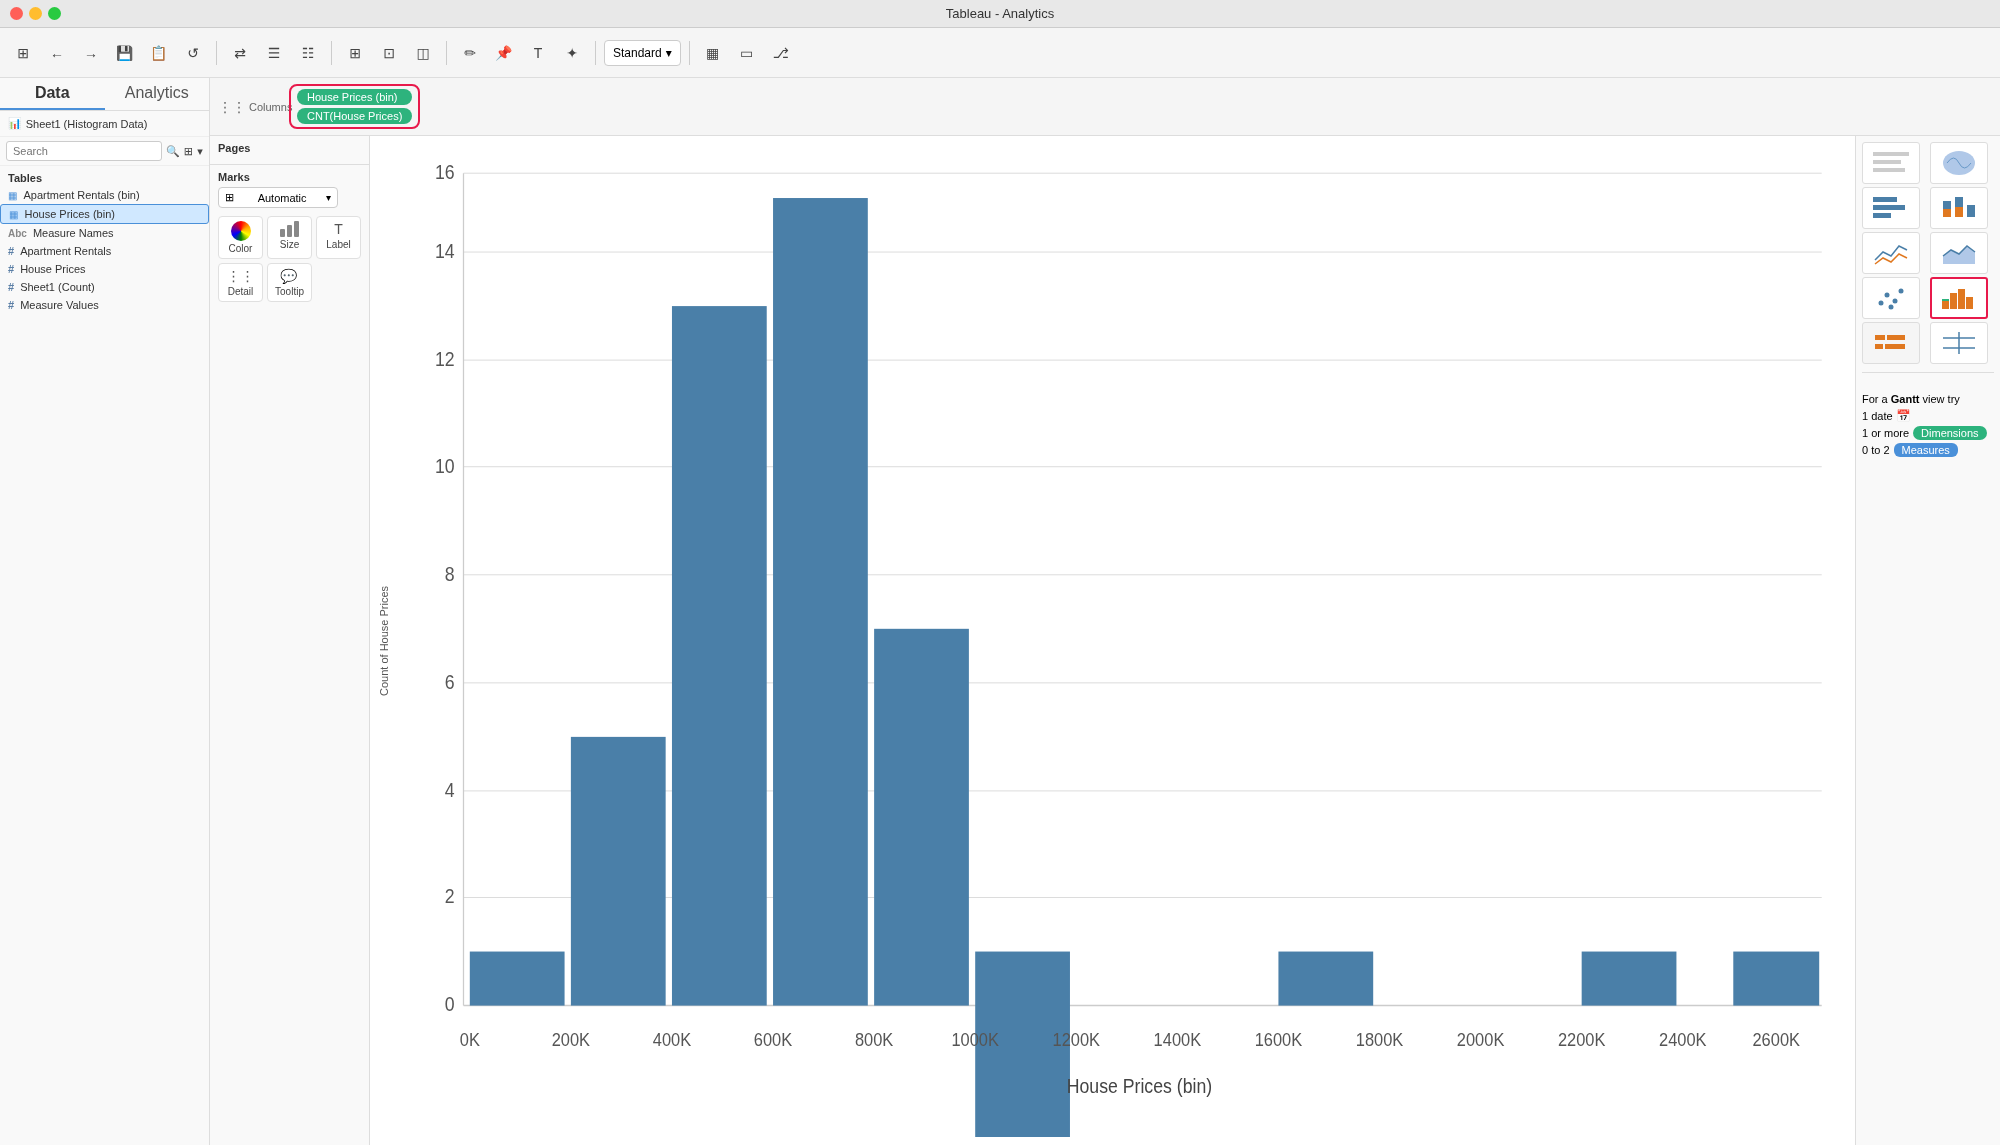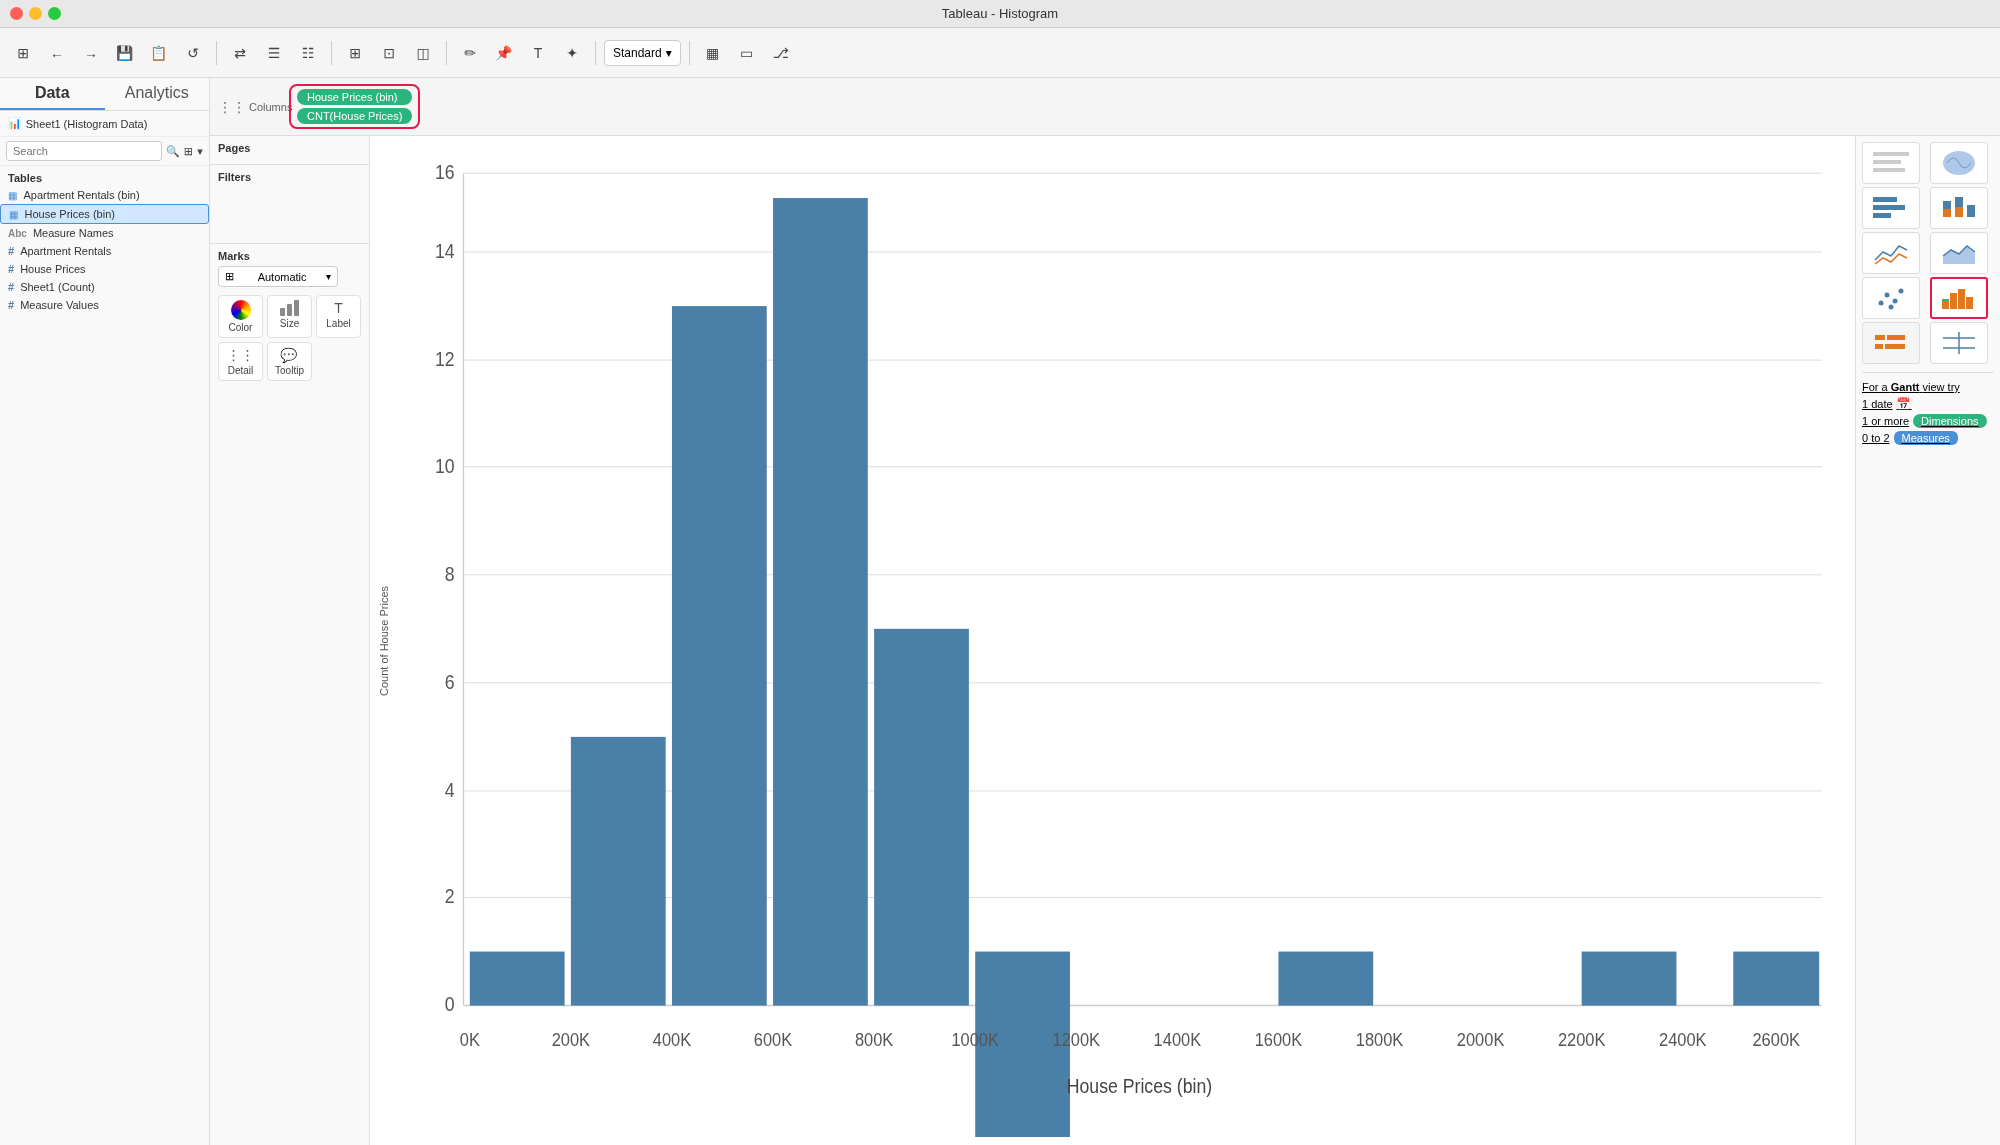--- a/index.html
+++ b/index.html
@@ -110,21 +110,21 @@
   </style>
 </head>
 <body>
 
 <div class="title-bar">
   <div class="traffic-lights">
     <div class="tl tl-red"></div>
     <div class="tl tl-yellow"></div>
     <div class="tl tl-green"></div>
   </div>
-  <span class="title-bar-title">Tableau - Histogram</span>
+  <span class="title-bar-title">Tableau - Analytics</span>
 </div>
 
 <div class="toolbar">
   <button class="toolbar-btn">⊞</button>
   <button class="toolbar-btn">←</button>
   <button class="toolbar-btn">→</button>
   <button class="toolbar-btn">💾</button>
   <button class="toolbar-btn">📋</button>
   <button class="toolbar-btn">↺</button>
   <div class="toolbar-separator"></div>
@@ -214,24 +214,20 @@
         </div>
       </div>
     </div>
 
     <div style="flex:1; display:flex; overflow:hidden;">
 
       <div class="left-mid">
         <div class="sub-panel">
           <div class="sub-panel-title">Pages</div>
         </div>
-        <div class="sub-panel">
-          <div class="sub-panel-title">Filters</div>
-          <div style="min-height:50px;"></div>
-        </div>
         <div class="marks-panel">
           <div class="sub-panel-title">Marks</div>
           <div class="marks-dropdown">
             <span style="font-size:11px; margin-right:4px;">⊞</span>
             <span>Automatic</span>
             <span style="font-size:10px;">▾</span>
           </div>
           <div class="marks-grid">
             <div class="mark-btn">
               <div style="width:20px;height:20px;border-radius:50%;background:conic-gradient(red,orange,yellow,green,blue,purple,red);"></div>
@@ -407,21 +403,21 @@
           </div>
           <div class="viz-thumb">
             <svg width="40" height="30" viewBox="0 0 40 30">
               <line x1="4" y1="10" x2="36" y2="10" stroke="#4a7fa8" stroke-width="1.5"></line>
               <line x1="4" y1="20" x2="36" y2="20" stroke="#4a7fa8" stroke-width="1.5"></line>
               <line x1="20" y1="4" x2="20" y2="26" stroke="#4a7fa8" stroke-width="1.5"></line>
             </svg>
           </div>
         </div>
 
-        <div style="margin-top:8px; border-top: 1px solid #ddd; padding-top:8px;text-decoration:underline;">
+        <div style="margin-top:8px; border-top: 1px solid #ddd; padding-top:20px;">
           <div style="font-size:11px; margin-bottom:4px;">
             <span>For a </span>
             <strong>Gantt</strong>
             <span> view try</span>
           </div>
           <div style="font-size:11px; display:flex; align-items:center; gap:4px; margin-bottom:3px;">
             <span>1 date</span>
             <span style="font-size:12px;">📅</span>
           </div>
           <div style="font-size:11px; display:flex; align-items:center; gap:4px; margin-bottom:3px;">

